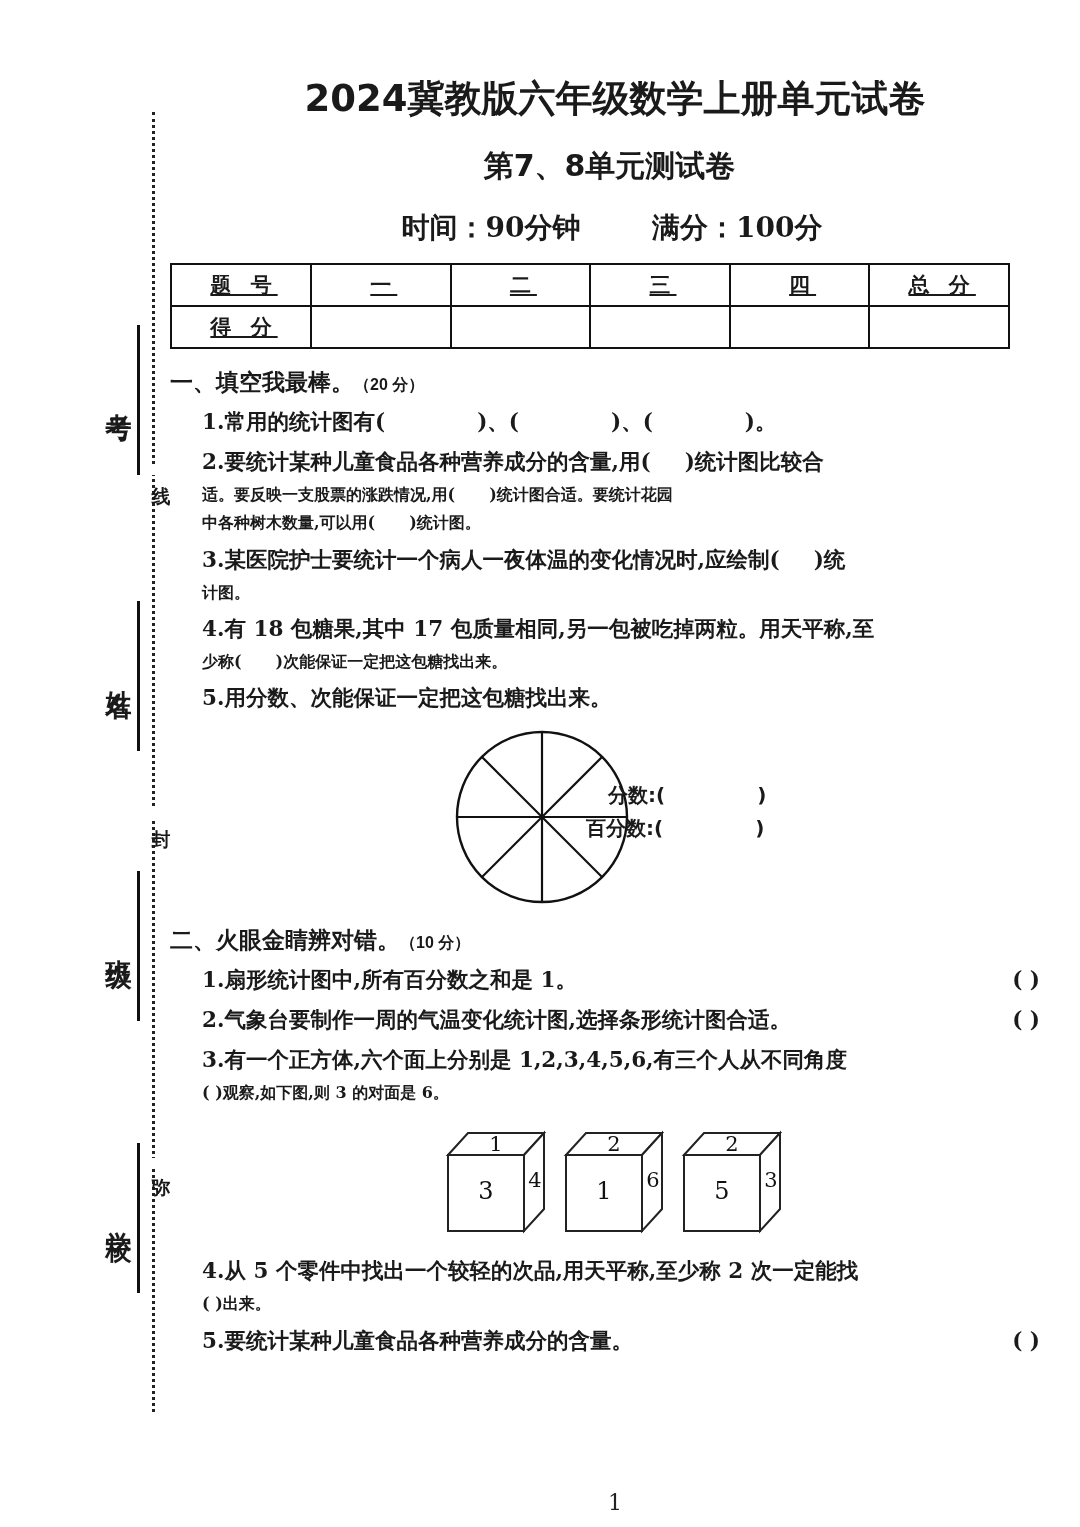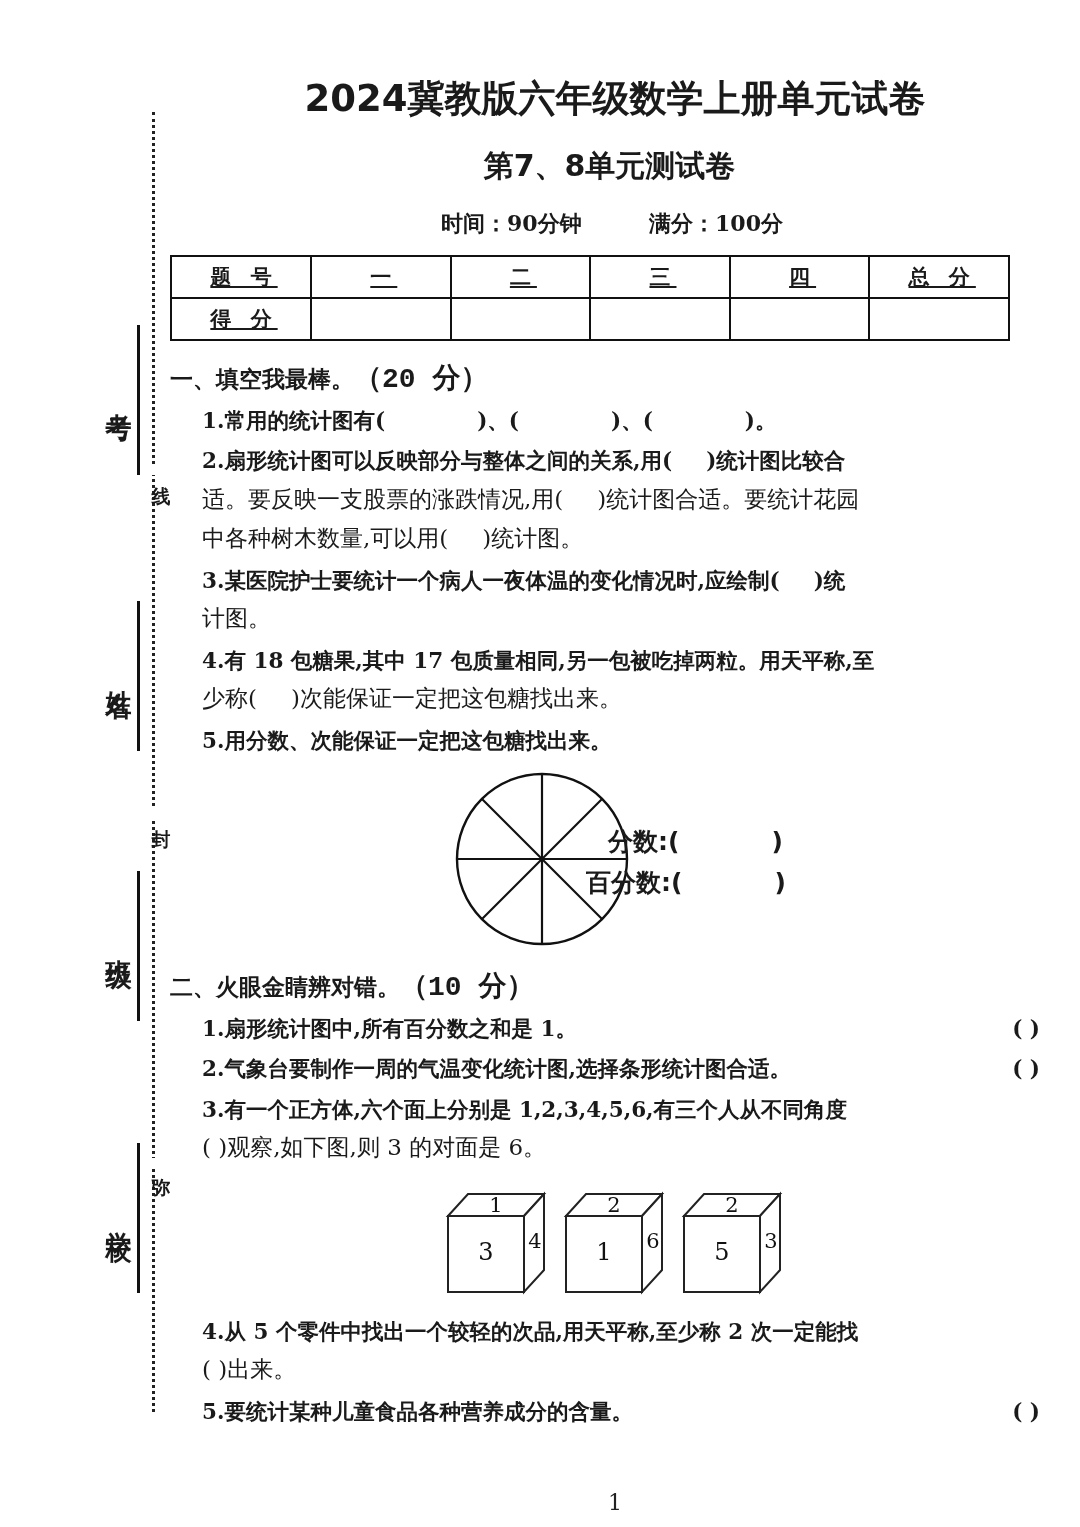--- a/index.html
+++ b/index.html
@@ -99,21 +99,21 @@
     margin: 22px 0 0 0;
     text-align: center;
     font-size: 30px;
     font-weight: 700;
     font-family: "DejaVu Sans", "Liberation Sans", sans-serif;
     padding-right: 29px;
   }
   .meta-line {
     margin: 22px 0 0 0;
     text-align: center;
-    font-size: 22px;
+    font-size: 28px;
     font-weight: 700;
     padding-right: 24px;
   }
   .meta-line .gap { display: inline-block; width: 52px; }
 
   
   .score-table {
     margin: 16px 0 0 2px;
     width: 840px;
     border-collapse: collapse;
@@ -136,59 +136,59 @@
   
   .section { margin-top: 18px; }
   .section-title {
     font-size: 23px;
     font-weight: 700;
     font-family: "DejaVu Sans", "Liberation Sans", sans-serif;
     margin: 0 0 2px 2px;
     letter-spacing: 0px;
   }
   .section-title .pts {
-    font-size: 28px;
-    font-weight: 700;
-    font-family: Liberation Mono, monospace;
+    font-size: 16px;
+    font-weight: 700;
+    font-family: Liberation Sans, sans-serif;
   }
 
   .q {
     position: relative;
     margin: 7px 0 0 34px;
     width: 838px;
     font-size: 21.5px;
     line-height: 1.55;
     font-weight: 600;
     text-align: justify;
   }
   .q .qnum {
     font-weight: 700;
     font-family: "DejaVu Serif", "Liberation Serif", serif;
   }
   .q .tail-paren {
     float: right;
     font-weight: 600;
   }
-  .qline { margin: 4px 0 0 34px; width: 838px; font-size: 23px; font-weight: 400; line-height: 1.55;}
+  .qline { margin: 4px 0 0 34px; width: 838px; font-size: 16px; font-weight: 700; line-height: 1.55;}
 
   .blank-sm { display: inline-block; width: 34px; }
   .blank-md { display: inline-block; width: 92px; }
 
   
   .fig-pie {
     position: relative;
     height: 180px;
     margin-top: 12px;
   }
   .fig-pie svg { position: absolute; left: 284px; top: 0; }
   .pie-labels {
     position: absolute;
     left: 440px;
     top: 52px;
-    font-size: 25px;
+    font-size: 20px;
     font-weight: 700;
     line-height: 1.65;
     font-family: "DejaVu Sans", "Liberation Sans", sans-serif;
   }
   .pie-labels .ln2 { margin-left: -22px; }
 
   
   .fig-cubes {
     position: relative;
     height: 132px;
@@ -269,21 +269,21 @@
   <div class="section">
     <div class="section-title">
       <span>一、填空我最棒。</span><span class="pts">（20 分）</span>
     </div>
 
     <div class="q">
       <span class="qnum">1.</span><span>常用的统计图有(</span><span class="blank-md"></span><span>)、(</span><span class="blank-md"></span><span>)、(</span><span class="blank-md"></span><span>)。</span>
     </div>
 
     <div class="q">
-      <span class="qnum">2.</span><span>扇形统计图可以反映部分与整体之间的关系,用(</span><span class="blank-sm"></span><span>)统计图比较合</span>
+      <span class="qnum">2.</span><span>要统计某种儿童食品各种营养成分的含量,用(</span><span class="blank-sm"></span><span>)统计图比较合</span>
     </div>
     <div class="qline">
       <span>适。要反映一支股票的涨跌情况,用(</span><span class="blank-sm"></span><span>)统计图合适。要统计花园</span>
     </div>
     <div class="qline">
       <span>中各种树木数量,可以用(</span><span class="blank-sm"></span><span>)统计图。</span>
     </div>
 
     <div class="q">
       <span class="qnum">3.</span><span>某医院护士要统计一个病人一夜体温的变化情况时,应绘制(</span><span class="blank-sm"></span><span>)统</span>

